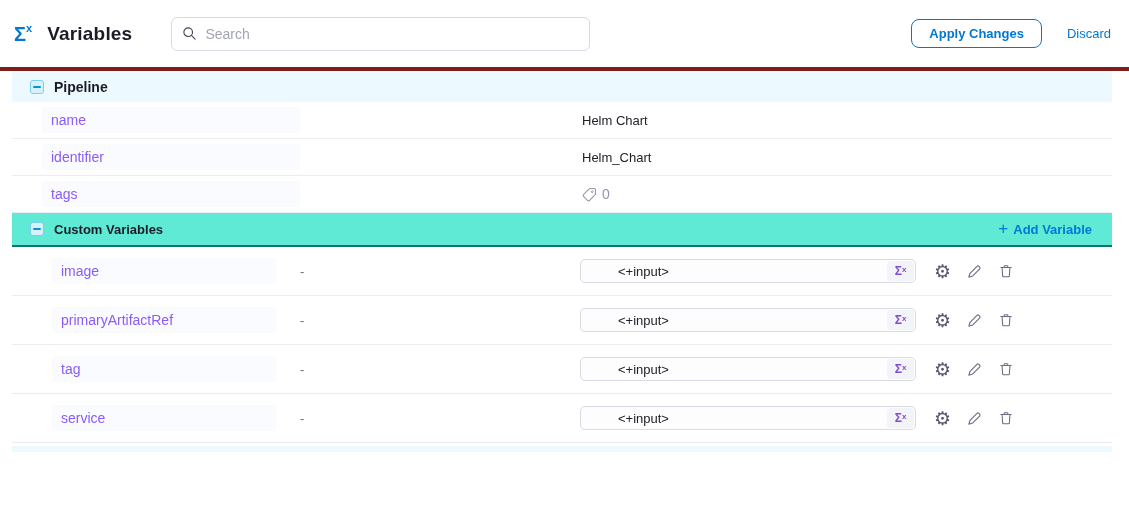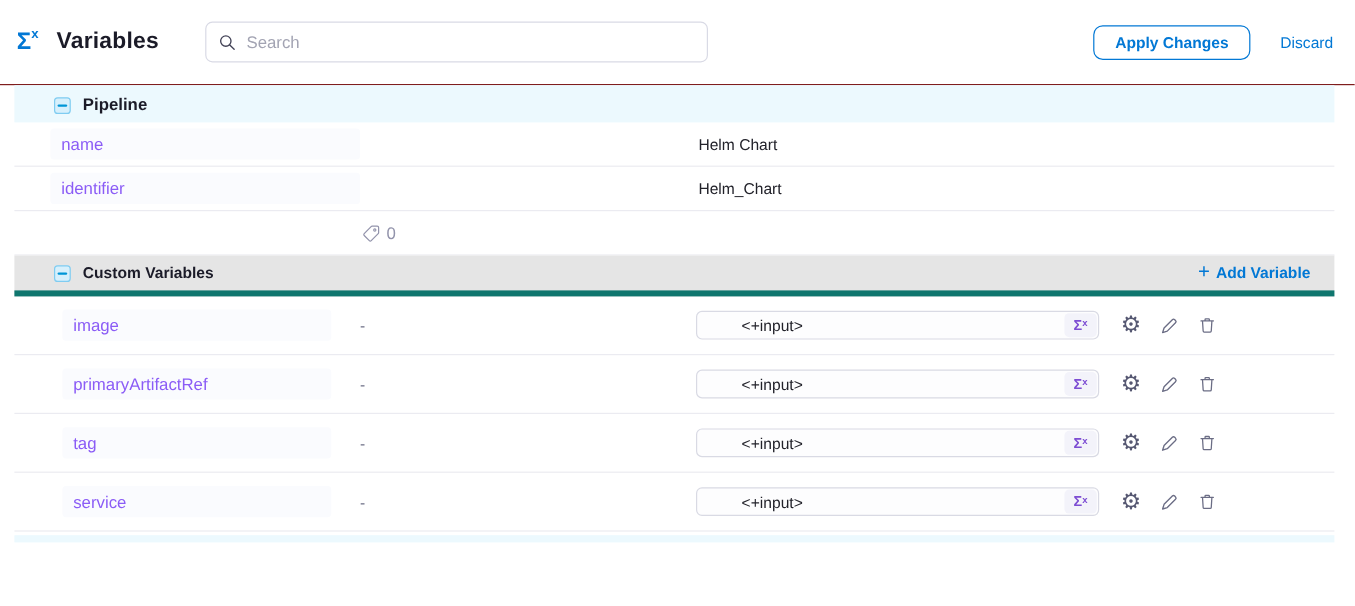--- a/index.html
+++ b/index.html
@@ -5,21 +5,21 @@
   * { box-sizing: border-box; margin: 0; padding: 0; }
   body {
     width: 1129px; height: 505px; overflow: hidden;
     font-family: "Liberation Sans", sans-serif;
     background: #ffffff; color: #22222a;
   }
   .page { width: 1129px; height: 505px; overflow: hidden; }
 
   
   .topbar {
-    height: 71px; border-bottom: 1px solid #7f1d1d;
+    height: 71px; border-bottom: 4px solid #7f1d1d;
     display: flex; align-items: center; padding: 0 18px 0 14px;
   }
   .logo { color: #0278d5; font-weight: 700; font-size: 20px; line-height: 1; white-space: nowrap; }
   .logo sup { font-size: 11px; font-weight: 700; position: relative; top: -1px; left: 0px; }
   .page-title { font-size: 19px; font-weight: 700; color: #1b1b28; margin-left: 15px; letter-spacing: .2px; }
   .search-wrap {
     margin-left: 39px; width: 419px; height: 32px;
     border: 1px solid #d9dae5; border-radius: 6px; background: #fff;
     display: flex; align-items: center; padding: 16px 10px; gap: 8px;
   }
@@ -37,29 +37,29 @@
   .discard-link { color: #0278d5; font-size: 13px; font-weight: 500; cursor: pointer; }
 
   
   .vtable { margin: 0 17px 0 12px; }
   .grid-row { display: grid; grid-template-columns: 288px 280px 1fr; align-items: center; }
   .thead { padding: 28px 0 14px 0; }
   .th { font-size: 11px; font-weight: 700; color: #55576f; letter-spacing: .6px; }
   .th-variable { padding-left: 6px; }
 
   .section-row { height: 31px; background: #ecf9fe; }
-  .section-cell { display: flex; align-items: flex-end; gap: 10px; padding-left: 18px; margin-left: 15px; }
+  .section-cell { display: flex; align-items: center; gap: 10px; padding-left: 18px; }
   .collapse-box {
     width: 14px; height: 14px; border-radius: 3px; flex: 0 0 14px;
     background: #d7f0fc; border: 1px solid #7fccf1;
     display: flex; align-items: center; justify-content: center; cursor: pointer;
   }
   .minus-bar { width: 8px; height: 2px; background: #0095d6; border-radius: 1px; }
   .section-title { font-size: 14px; font-weight: 700; color: #1b1b28; }
-  .section-row.custom-head { background: #e5e5e5; height: 34px; border-bottom: 5px solid #0f766e; }
+  .section-row.custom-head { background: #5eead4; height: 34px; border-bottom: 2px solid #0f766e; }
   .section-title.small { font-size: 13px; font-weight: 600; color: #1b1b28; }
   .add-variable {
     justify-self: end; padding-right: 20px; color: #0278d5; font-size: 13px;
     font-weight: 600; display: flex; align-items: center; gap: 5px; cursor: pointer;
   }
   .plus-glyph { font-size: 17px; font-weight: 400; line-height: 1; position: relative; top: -1px; }
 
   .data-row { border-bottom: 1px solid #ebebf1; }
   .data-row.sys { height: 37px; }
   .data-row.custom { height: 49px; }
@@ -134,20 +134,21 @@
       <div class="value-cell">Helm Chart</div>
     </div>
 
     <div class="grid-row data-row sys">
       <div class="var-cell"><span class="label-chip">identifier</span></div>
       <div class="desc-cell"></div>
       <div class="value-cell">Helm_Chart</div>
     </div>
 
     <div class="grid-row data-row sys">
+      <div class="var-cell"><span class="label-chip">tags</span></div>
       <div class="desc-cell"></div>
       <div class="value-cell">
         <span class="tags-value">
           <svg width="15" height="15" viewBox="0 0 16 16">
             <path d="M8.6 1.6h4.6a1.2 1.2 0 0 1 1.2 1.2v4.6a1.2 1.2 0 0 1-.35.85l-6.2 6.2a1.2 1.2 0 0 1-1.7 0L1.6 9.9a1.2 1.2 0 0 1 0-1.7l6.15-6.25a1.2 1.2 0 0 1 .85-.35z" fill="none" stroke="#9293ab" stroke-width="1.1"></path>
             <circle cx="11" cy="5" r="1" fill="none" stroke="#9293ab" stroke-width="1"></circle>
           </svg>
           <span>0</span>
         </span>
       </div>

